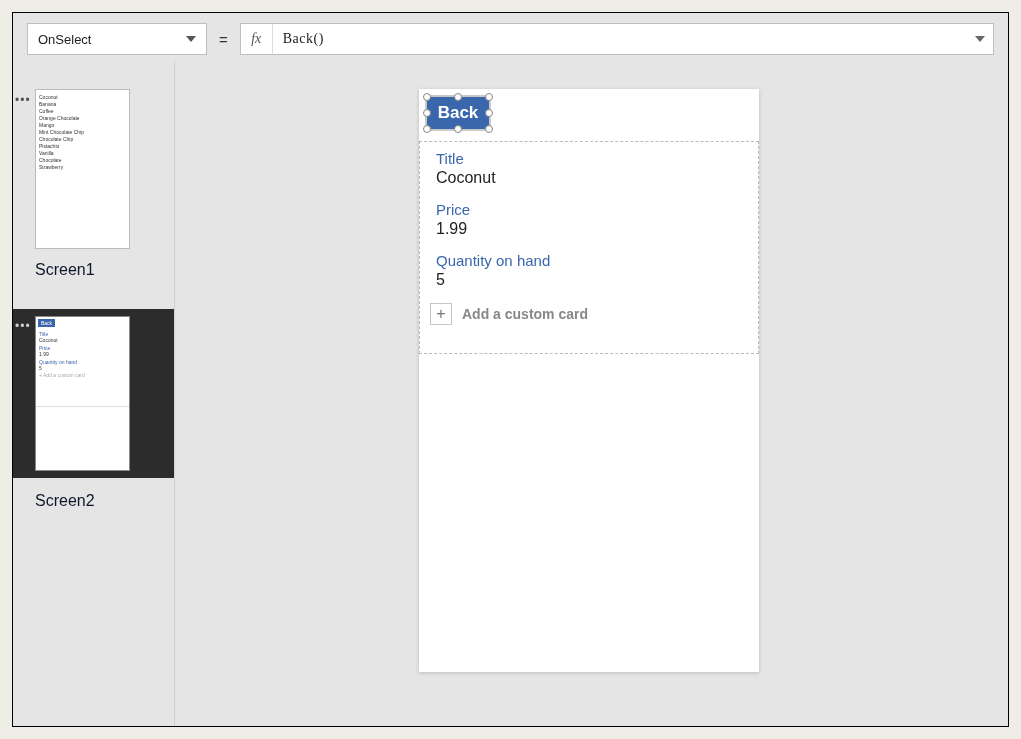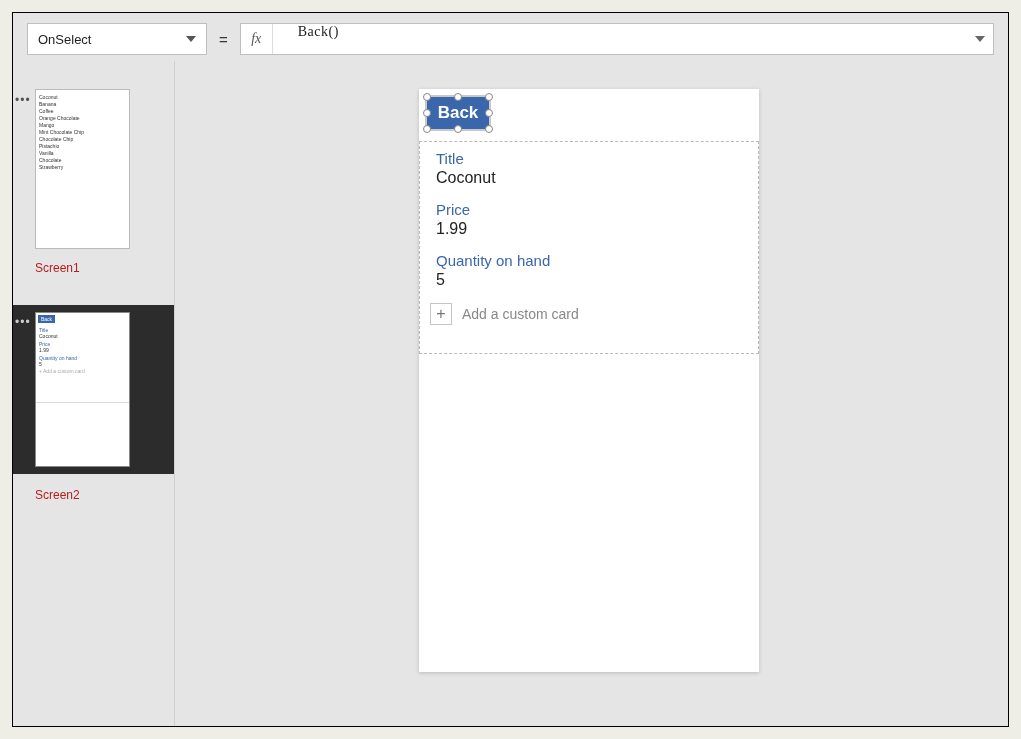--- a/index.html
+++ b/index.html
@@ -50,23 +50,22 @@
     align-items: center;
     font-size: 15px;
     color: #333;
     padding: 0 2px;
   }
   .formula-input {
     flex: 1;
     border: 1px solid #bfbfbf;
     background: #fff;
     display: flex;
-    align-items: flex-start;
+    align-items: center;
     position: relative;
-    gap: 15px;
   }
   .fx {
     width: 32px;
     text-align: center;
     font-style: italic;
     font-family: Georgia, serif;
     color: #555;
     font-size: 14px;
     border-right: 1px solid #dcdcdc;
     height: 100%;
@@ -109,22 +108,22 @@
   .thumb {
     margin-left: 22px;
     width: 95px;
     background:#fff;
     border:1px solid #bbb;
     overflow:hidden;
   }
   .thumb-label {
     margin-left: 22px;
     margin-top: 12px;
-    font-size: 12px;
-    color:#b91c1c;
+    font-size: 16px;
+    color:#0f172a;
   }
   .thumb-list { font-size:5px; color:#333; padding:4px 3px; line-height:1.4; }
   .thumb-list div { white-space:nowrap; }
   .thumb2-body { font-size:5px; padding:0; }
   .thumb2-body .tb-back {
     margin:2px; display:inline-block;
     background:#3a66ac; color:#fff;
     font-size:5px; padding:1px 3px;
   }
   .thumb2-body .tb-sep { border-top:1px solid #ddd; margin-top:28px; }
@@ -190,21 +189,21 @@
     display:flex; align-items:center;
     padding: 8px 10px;
     gap:10px;
   }
   .plus-box {
     width:22px;height:22px;
     border:1px solid #c5c5c5;
     display:flex;align-items:center;justify-content:center;
     color:#777; font-size:16px; line-height:1;
   }
-  .add-text { color:#888; font-size:14px; }
+  .add-text { color:#888; font-size:14px;font-weight:bold; }
 </style>
 </head>
 <body>
 
 <div class="app-frame">
 
   <div class="formula-bar">
     <div class="prop-select">
       <span>OnSelect</span>
       <span class="chev"></span>

